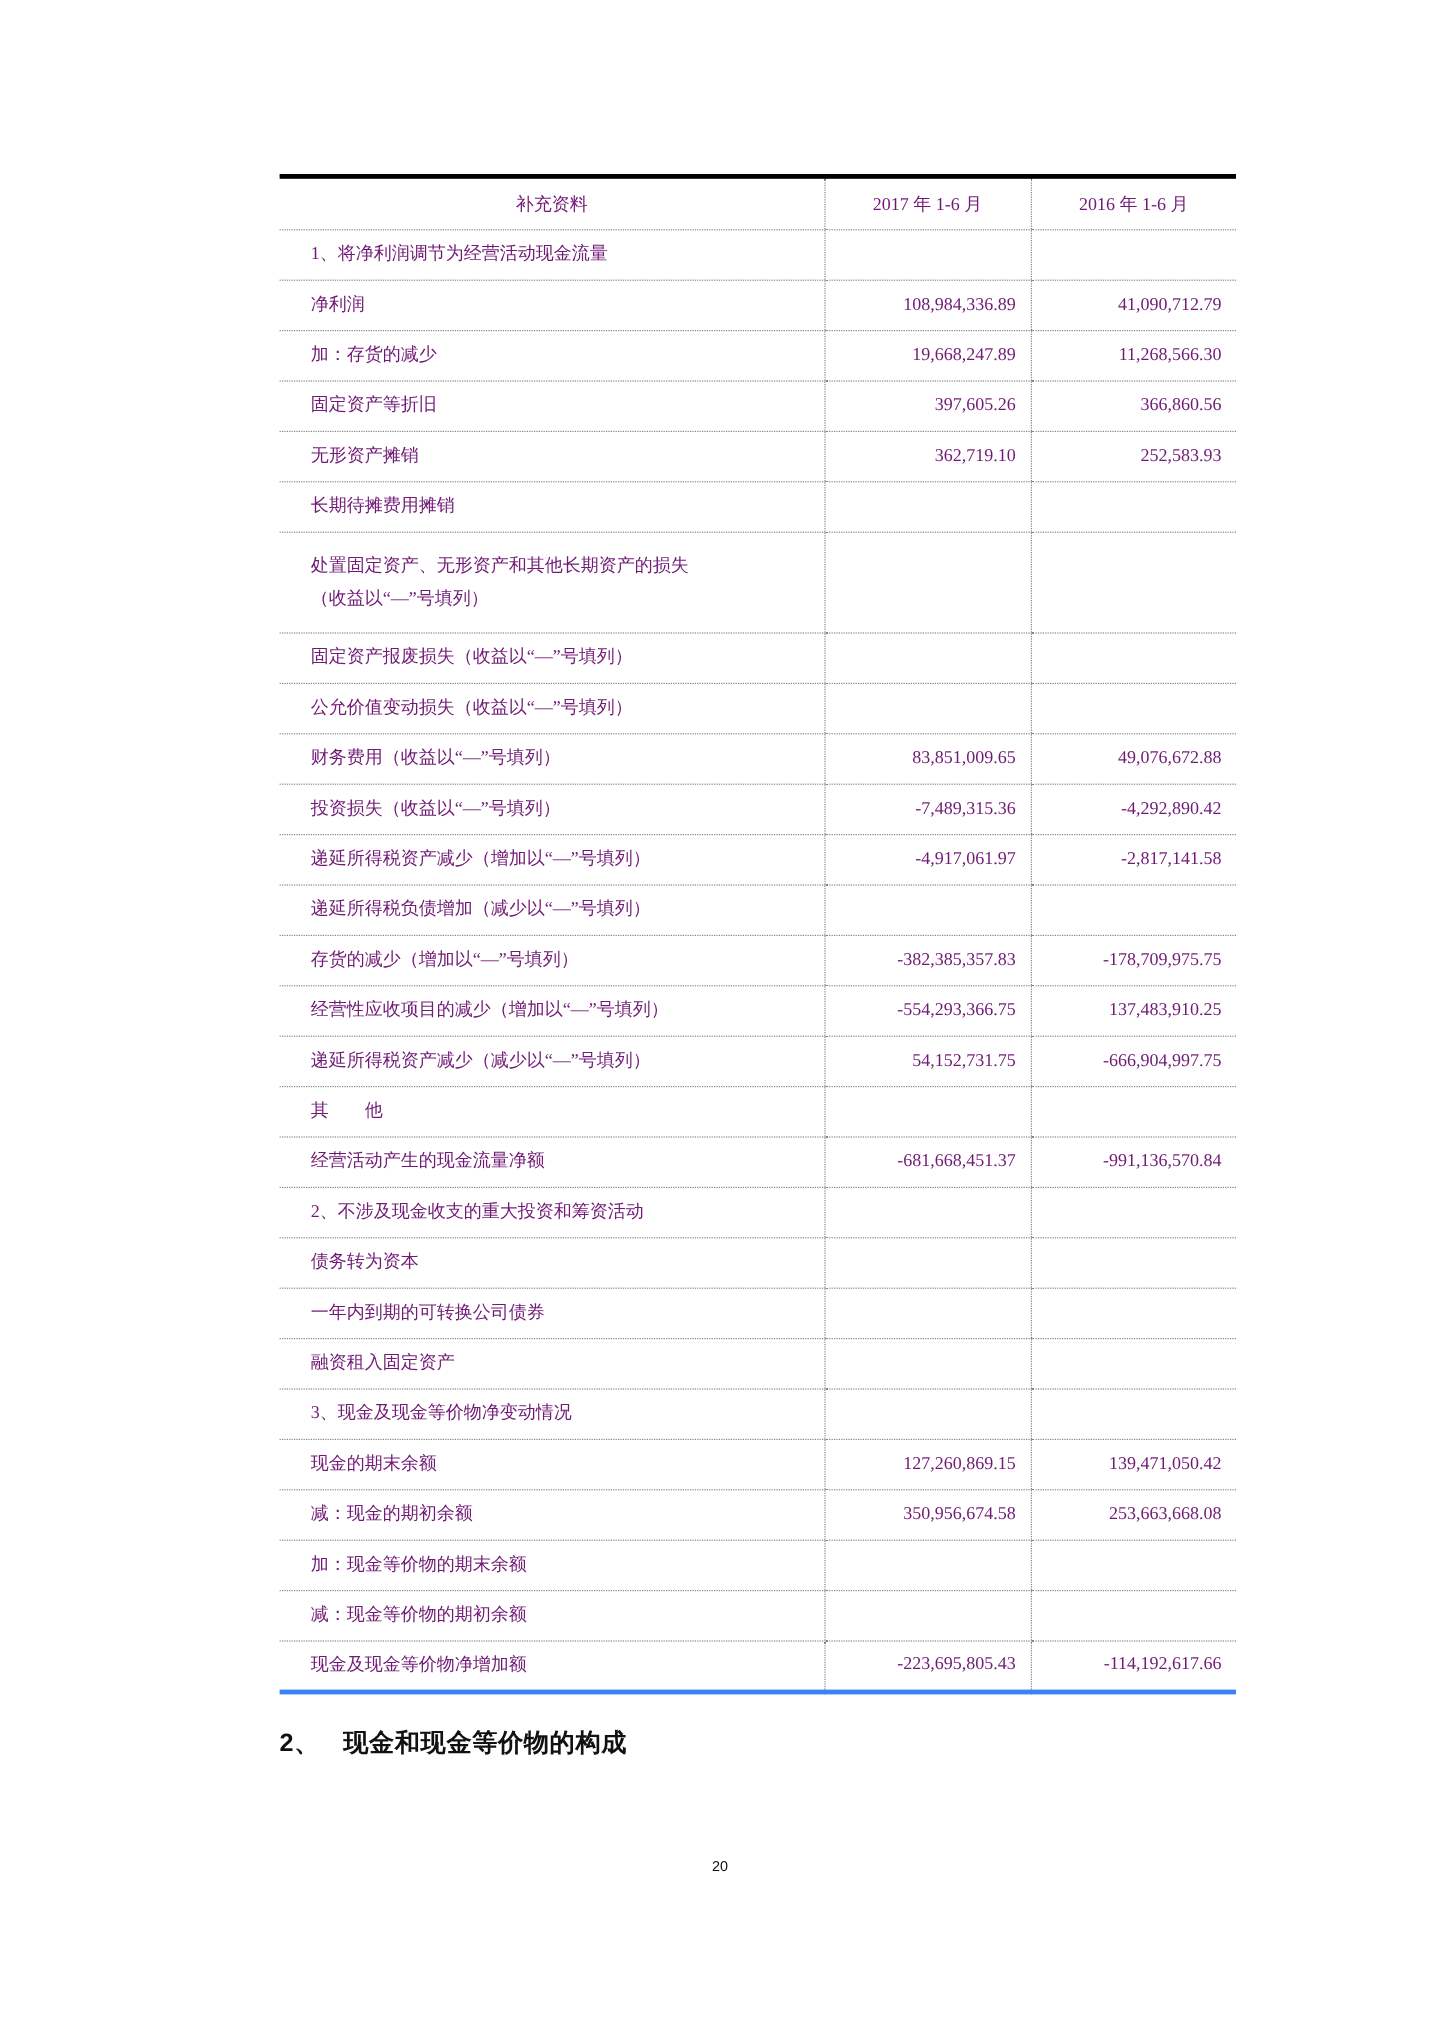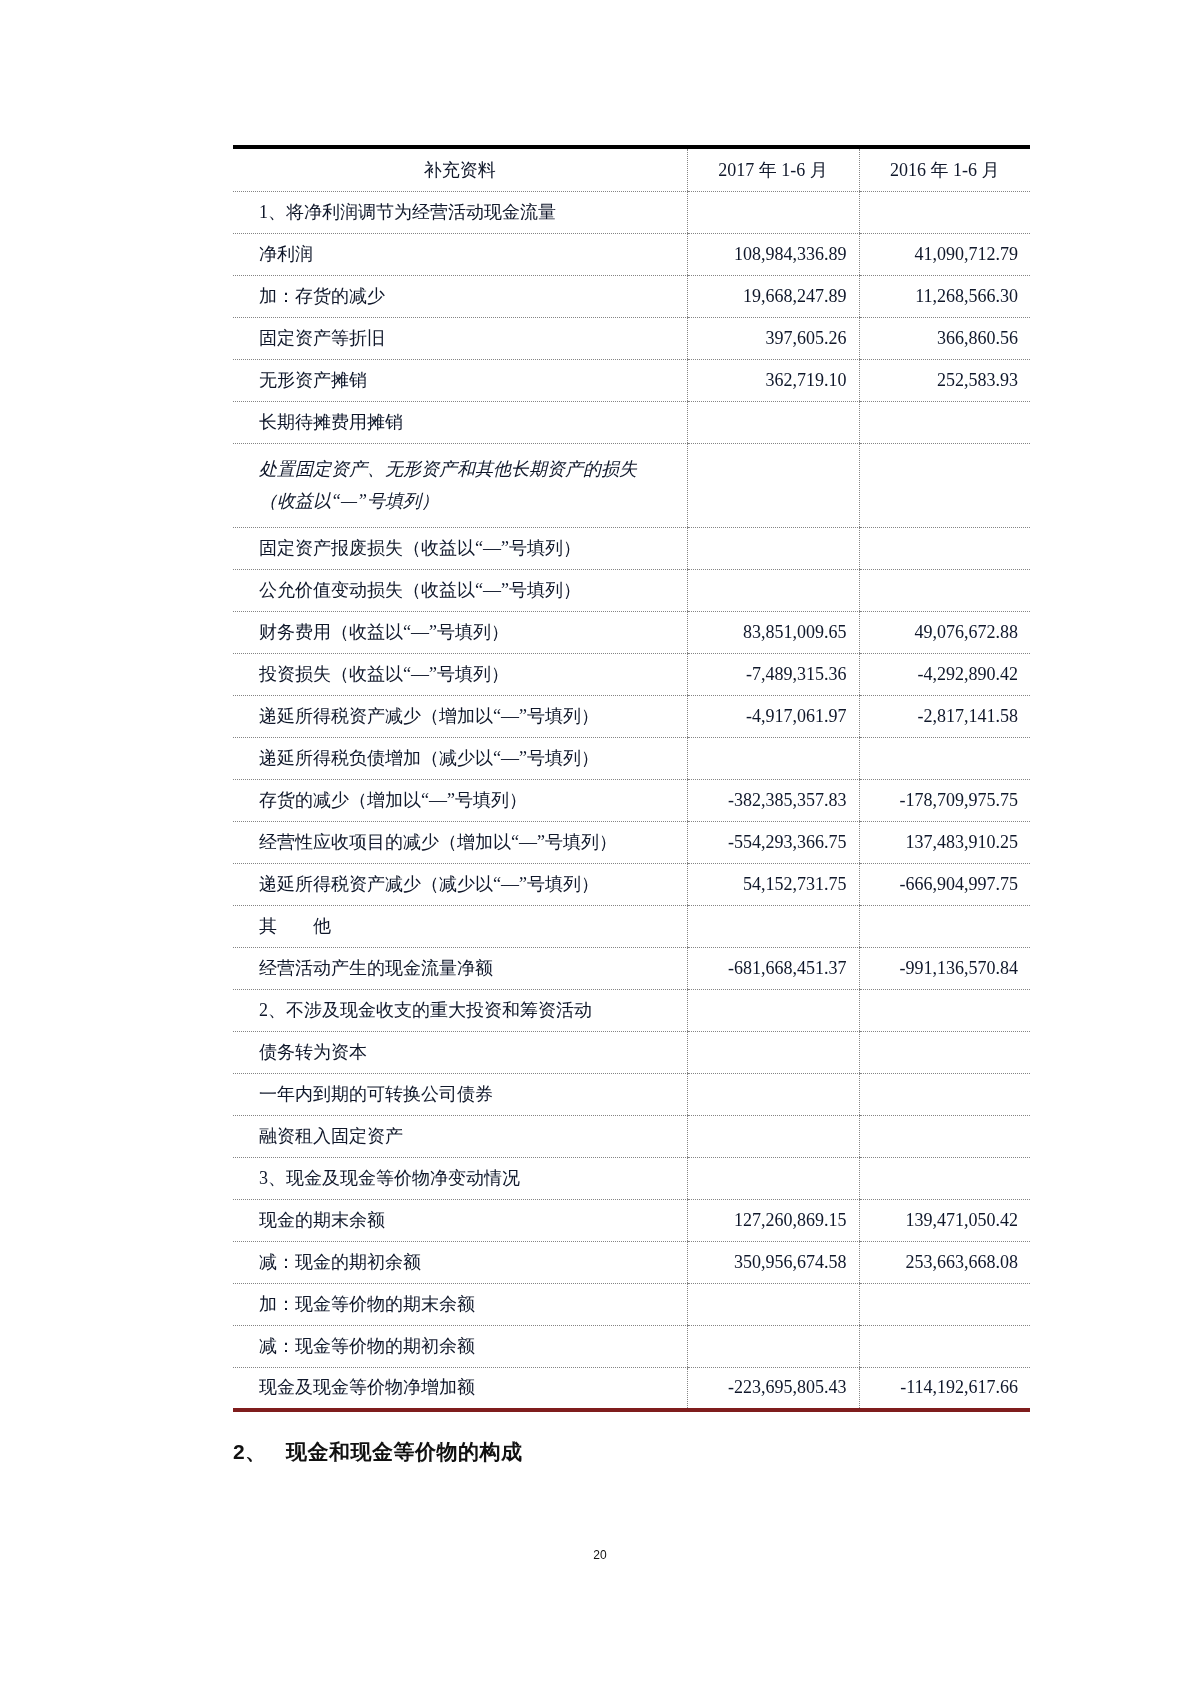--- a/index.html
+++ b/index.html
@@ -13,40 +13,40 @@
     overflow: hidden;
   }
   table.fin-table {
     position: absolute;
     left: 233px;
     top: 145px;
     width: 797px;
     border-collapse: collapse;
     table-layout: fixed;
     border-top: 4px solid #000000;
-    border-bottom: 4px solid #7f1d1d;
-    font-size: 18px;
-    color: #0f172a;
+    border-bottom: 4px solid #3b82f6;
+    font-size: 15px;
+    color: #701a75;
   }
   .fin-table col.c-label { width: 454px; }
   .fin-table col.c-v1 { width: 172px; }
   .fin-table col.c-v2 { width: 171px; }
   .fin-table th, .fin-table td {
     border-bottom: 1px dotted #848484;
     vertical-align: middle;
     padding: 0;
     overflow: hidden;
   }
   .fin-table thead th {
     font-weight: normal;
     text-align: center;
     height: 42px;
   }
   .fin-table tbody tr { height: 42px; }
-  .fin-table tbody tr.tall { height: 84px; font-style: italic; }
+  .fin-table tbody tr.tall { height: 84px; }
   .fin-table td.label {
     padding-left: 26px;
     white-space: pre-line;
     line-height: 1.75;
     text-align: left;
   }
   .fin-table td.val {
     text-align: right;
     padding-right: 12px;
   }

